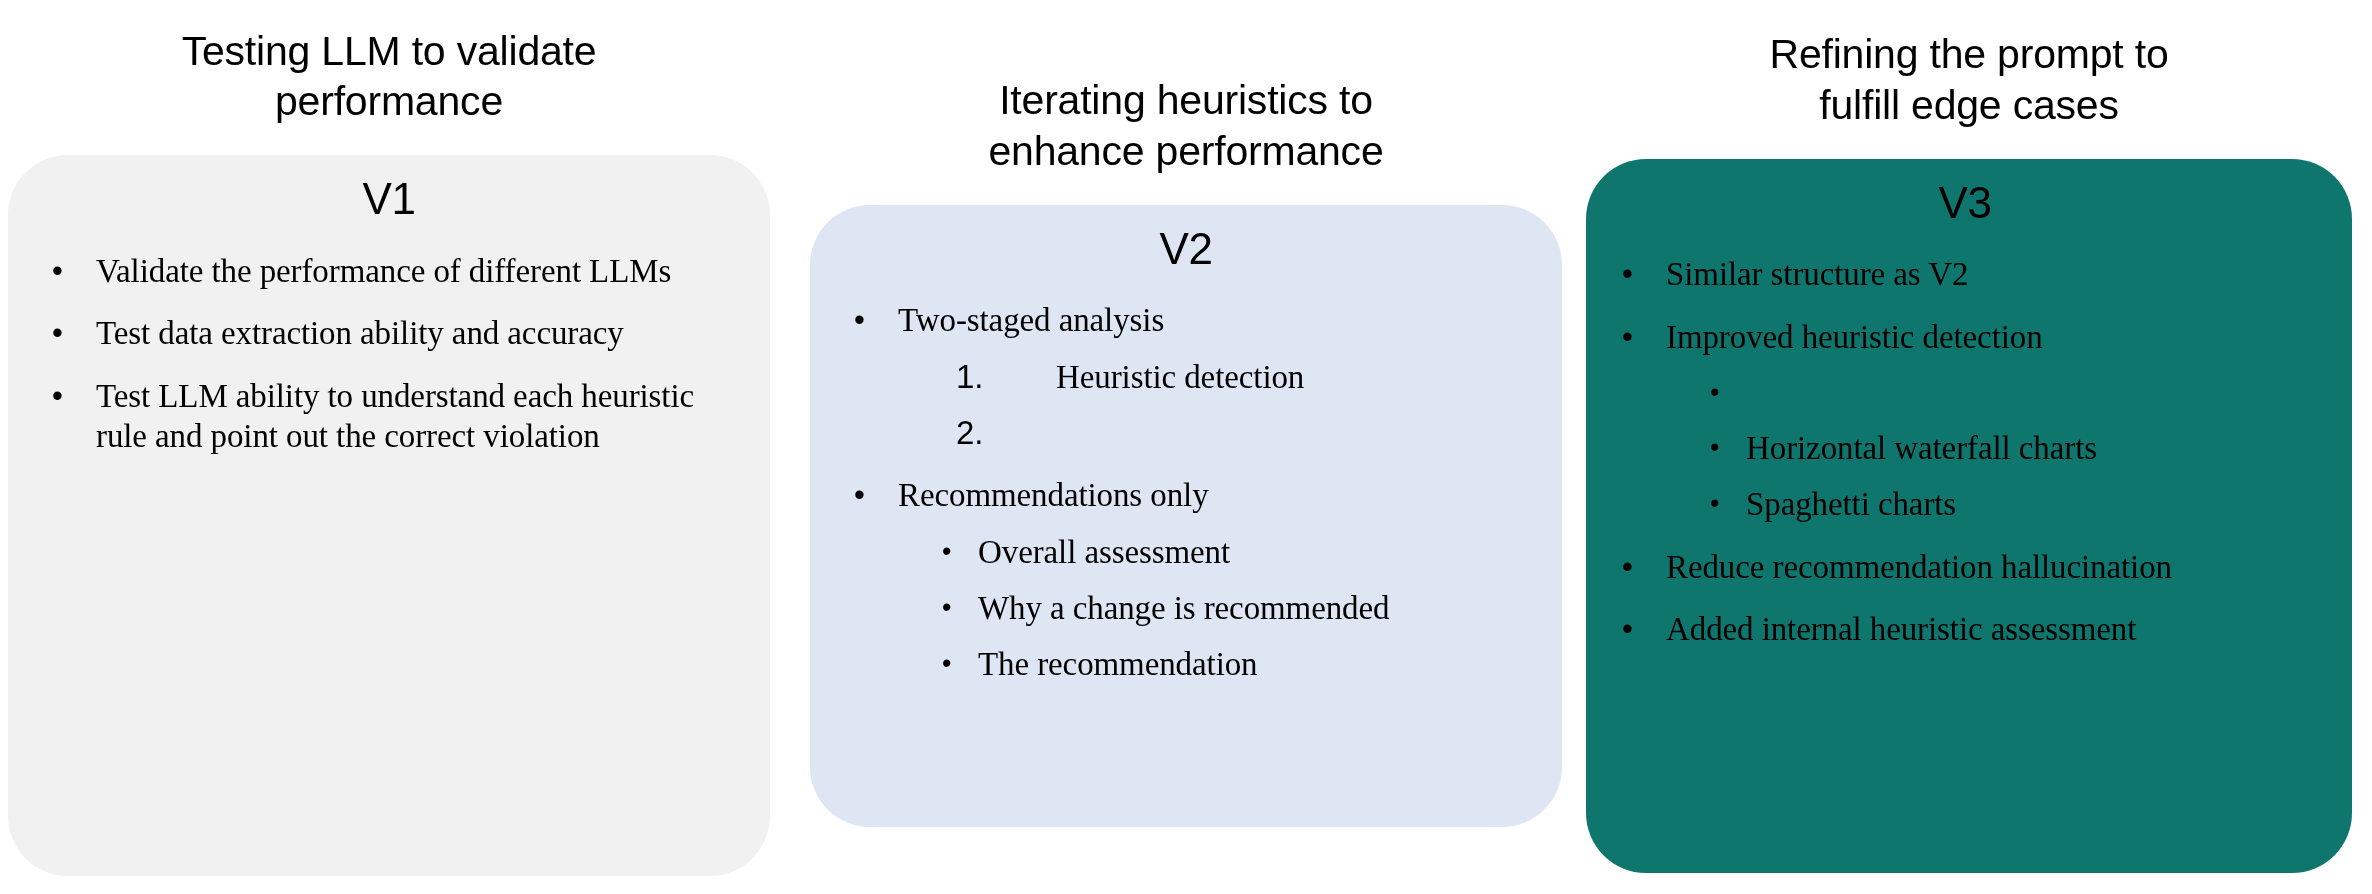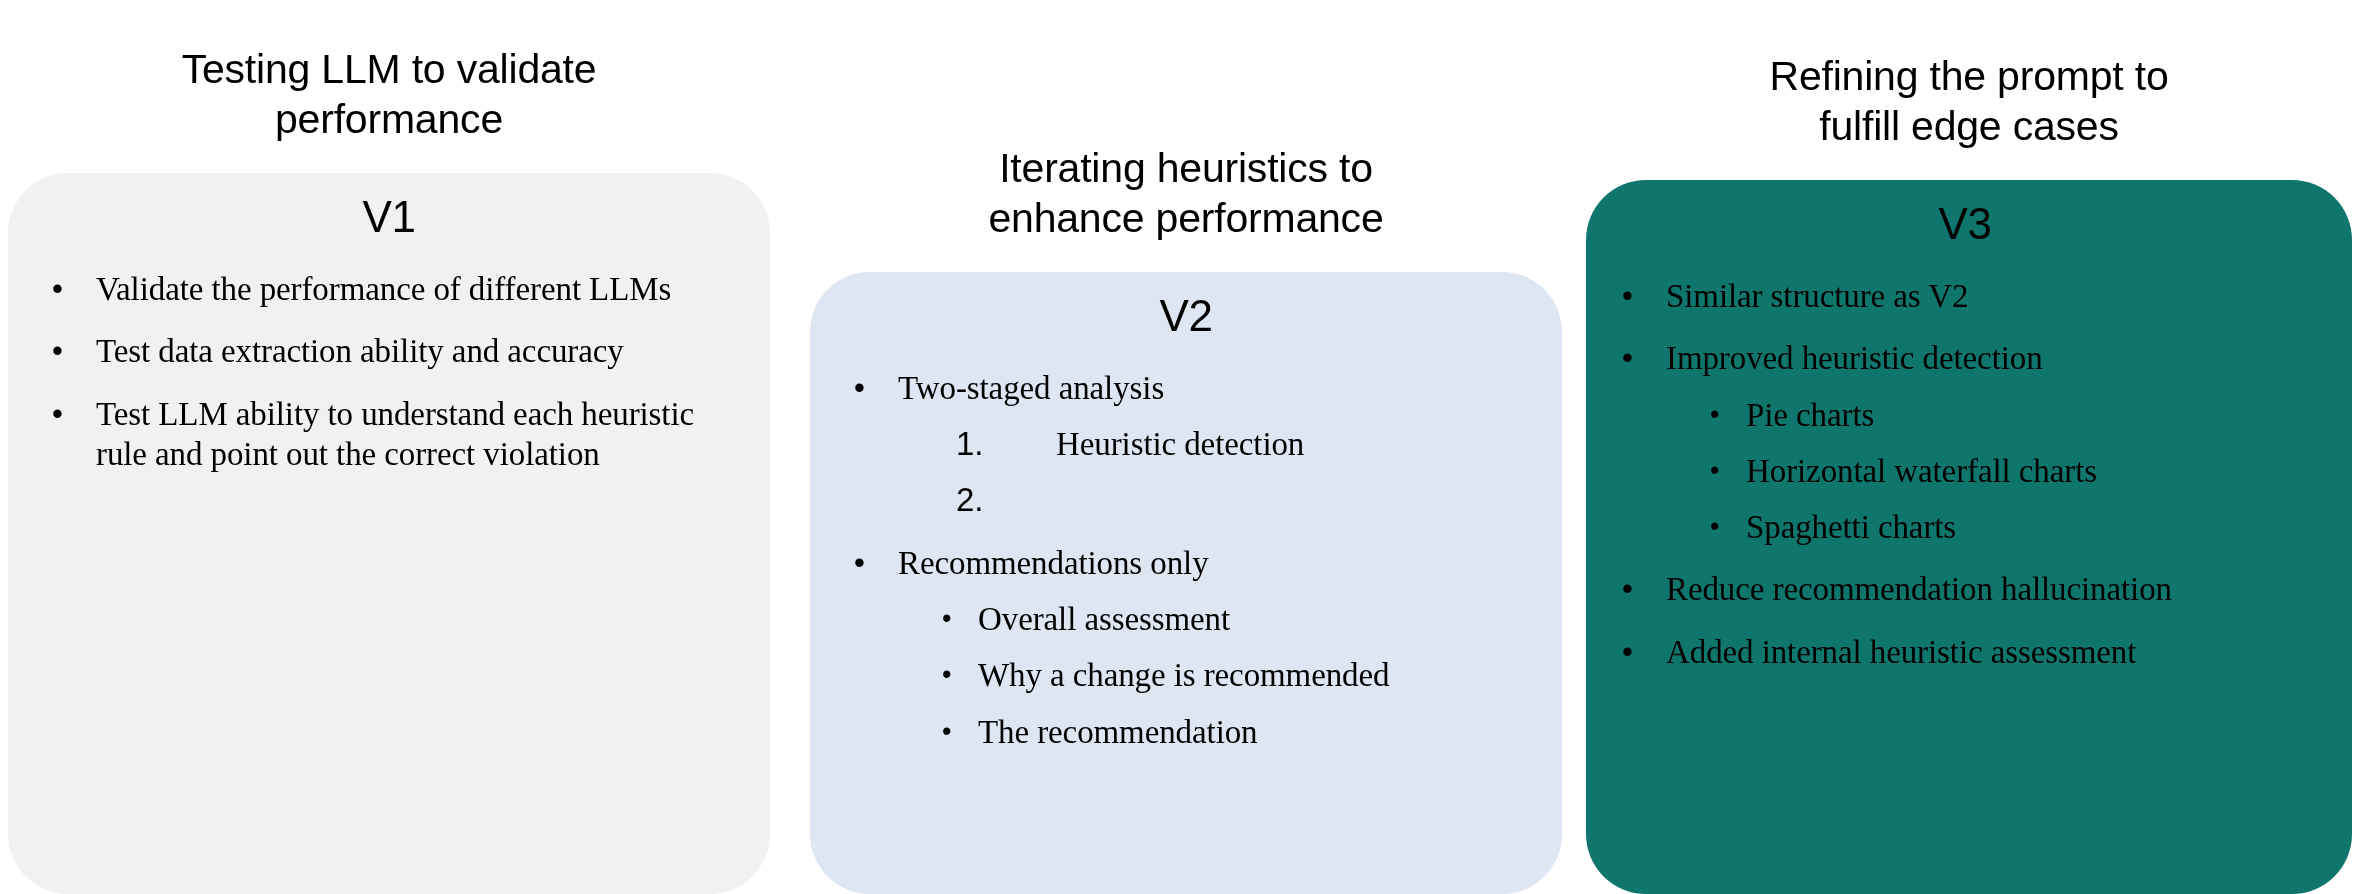--- a/index.html
+++ b/index.html
@@ -14,21 +14,21 @@
     color: #000000;
     overflow: hidden;
   }
 
   .board {
     position: relative;
     width: 2372px;
     height: 894px;
     display: flex;
     flex-direction: row;
-    align-items: flex-end;
+    align-items: center;
     box-sizing: border-box;
   }
 
   .column {
     position: relative;
     box-sizing: border-box;
     display: flex;
     flex-direction: column;
   }
 
@@ -191,21 +191,20 @@
         <li class="b-item lvl1 first-in-list">
           <span class="b-marker">•</span>
           <span class="b-text">Similar structure as V2</span>
         </li>
         <li class="b-item lvl1">
           <span class="b-marker">•</span>
           <span class="b-text">Improved heuristic detection</span>
         </li>
         <li class="b-item lvl2">
           <span class="b-marker">•</span>
-          <span class="b-text">Pie charts</span>
         </li>
         <li class="b-item lvl2">
           <span class="b-marker">•</span>
           <span class="b-text">Horizontal waterfall charts</span>
         </li>
         <li class="b-item lvl2">
           <span class="b-marker">•</span>
           <span class="b-text">Spaghetti charts</span>
         </li>
         <li class="b-item lvl1">

